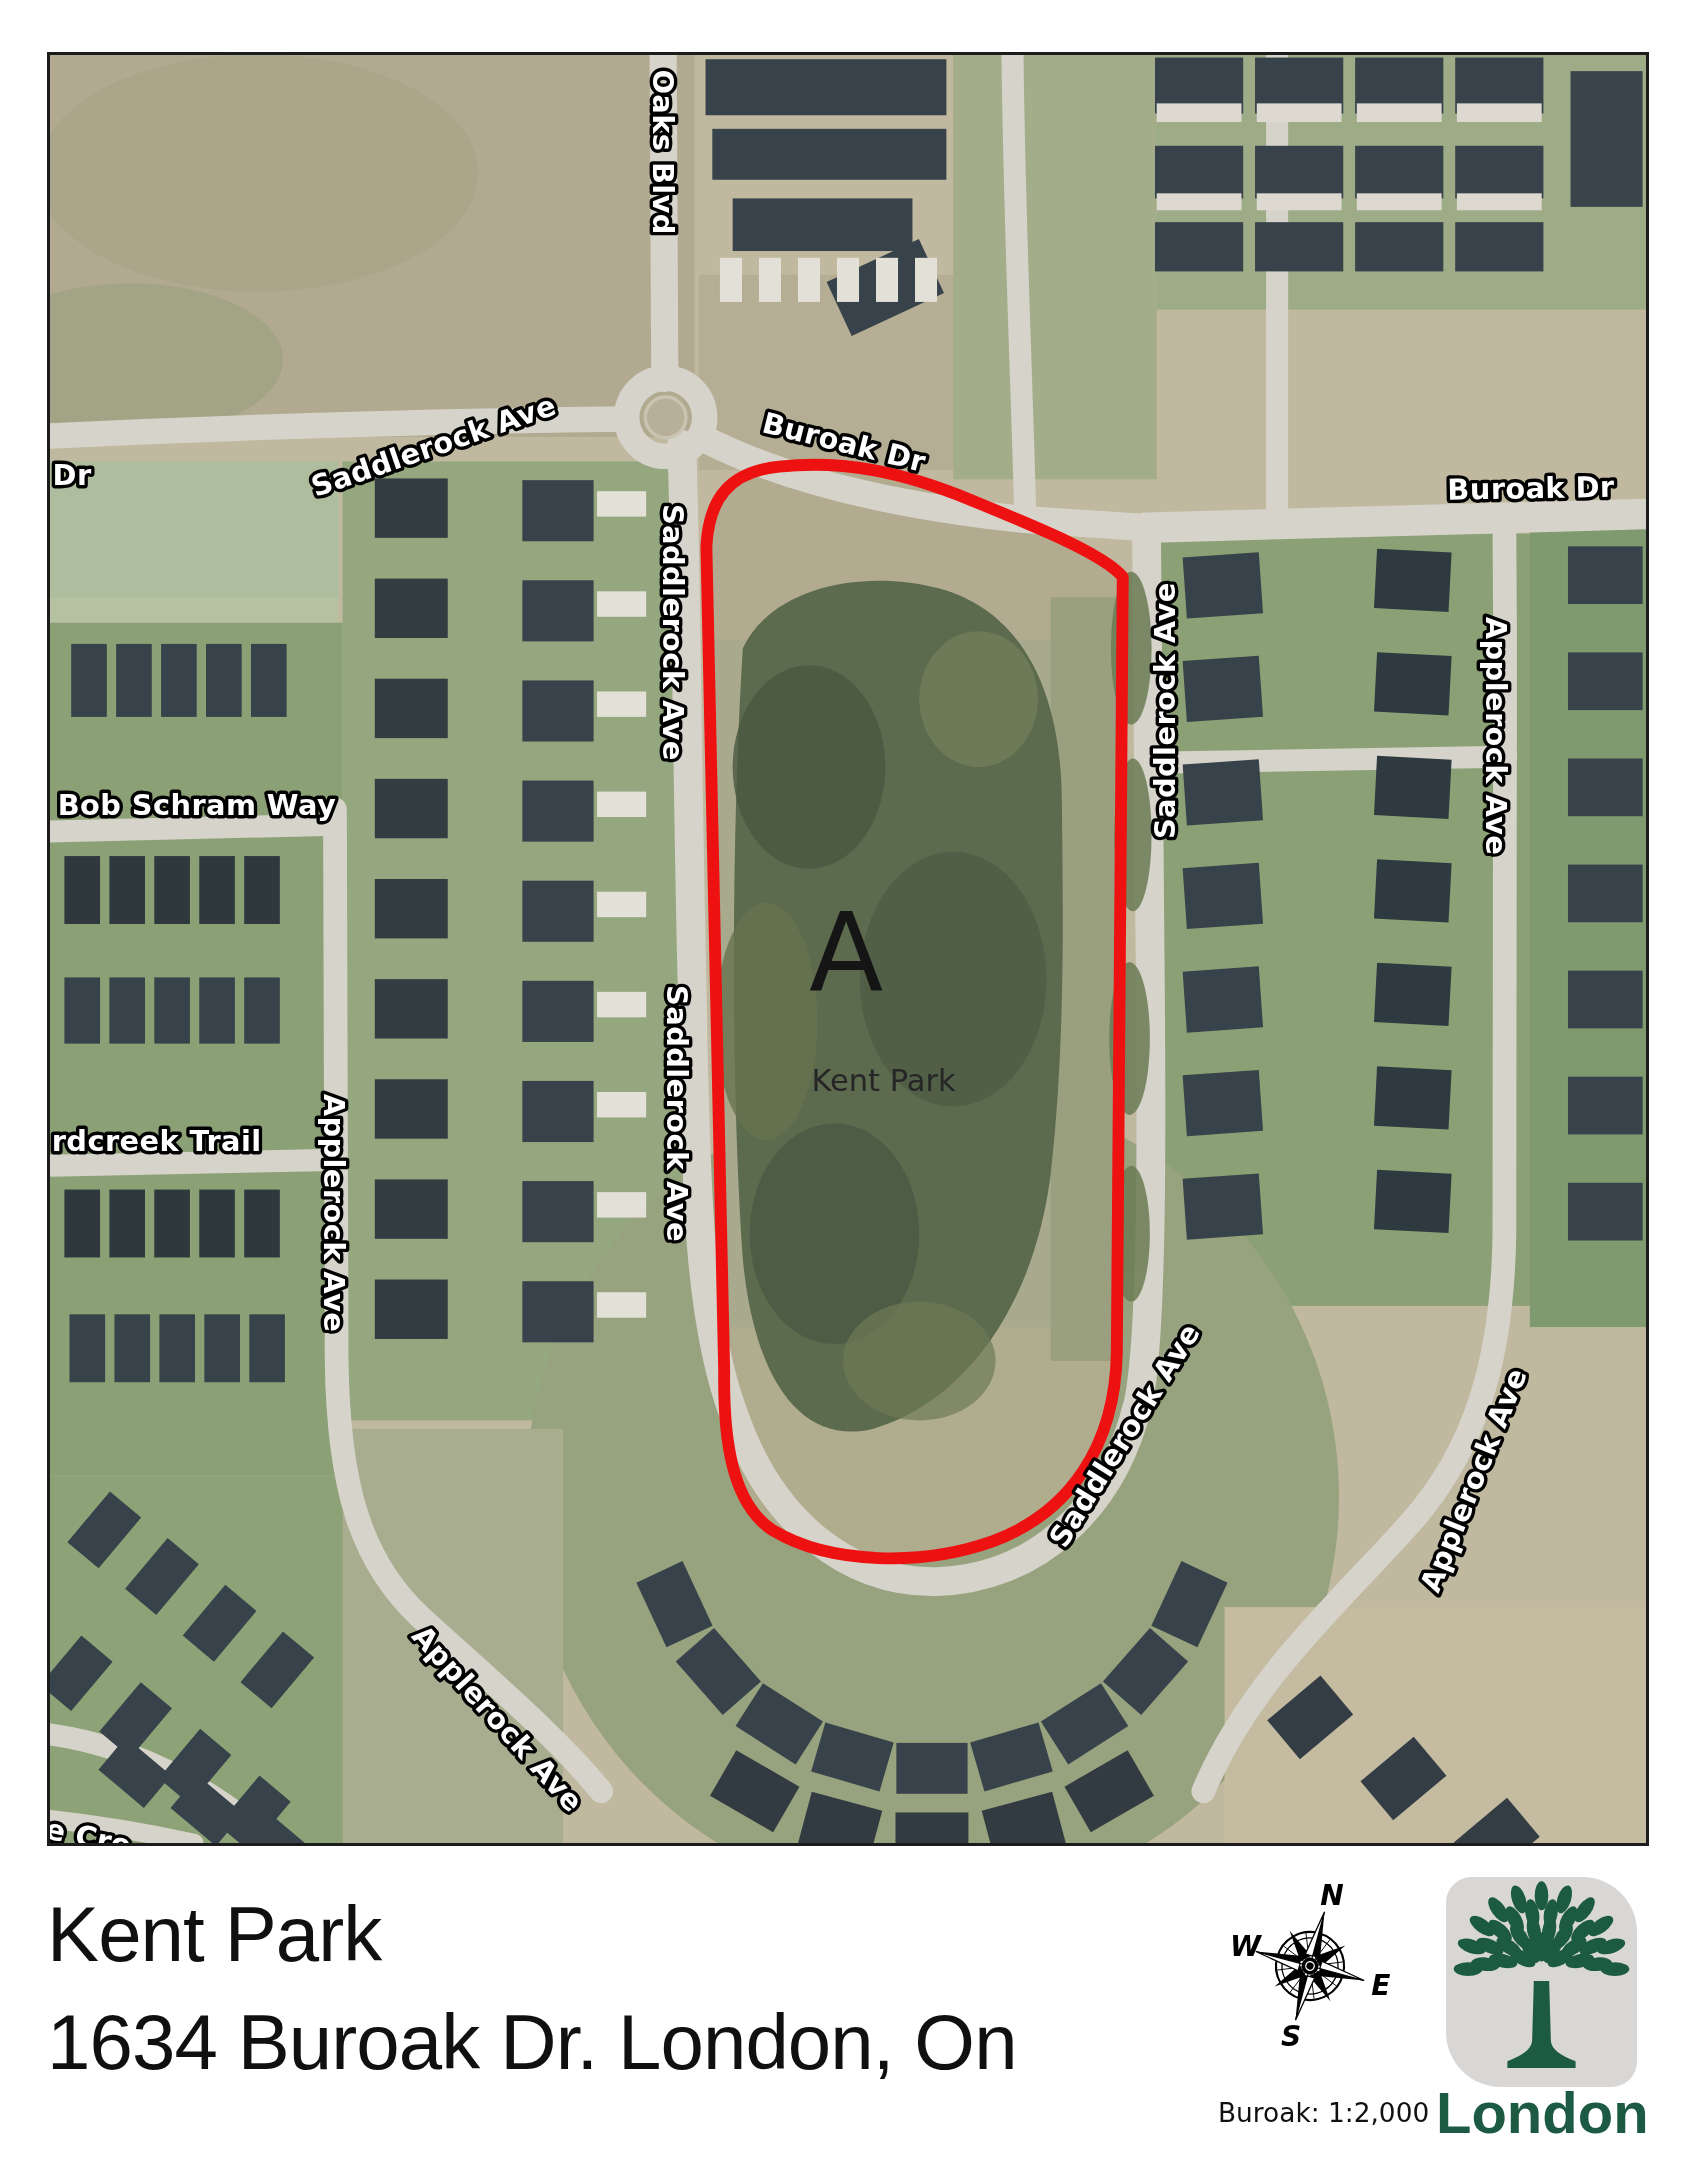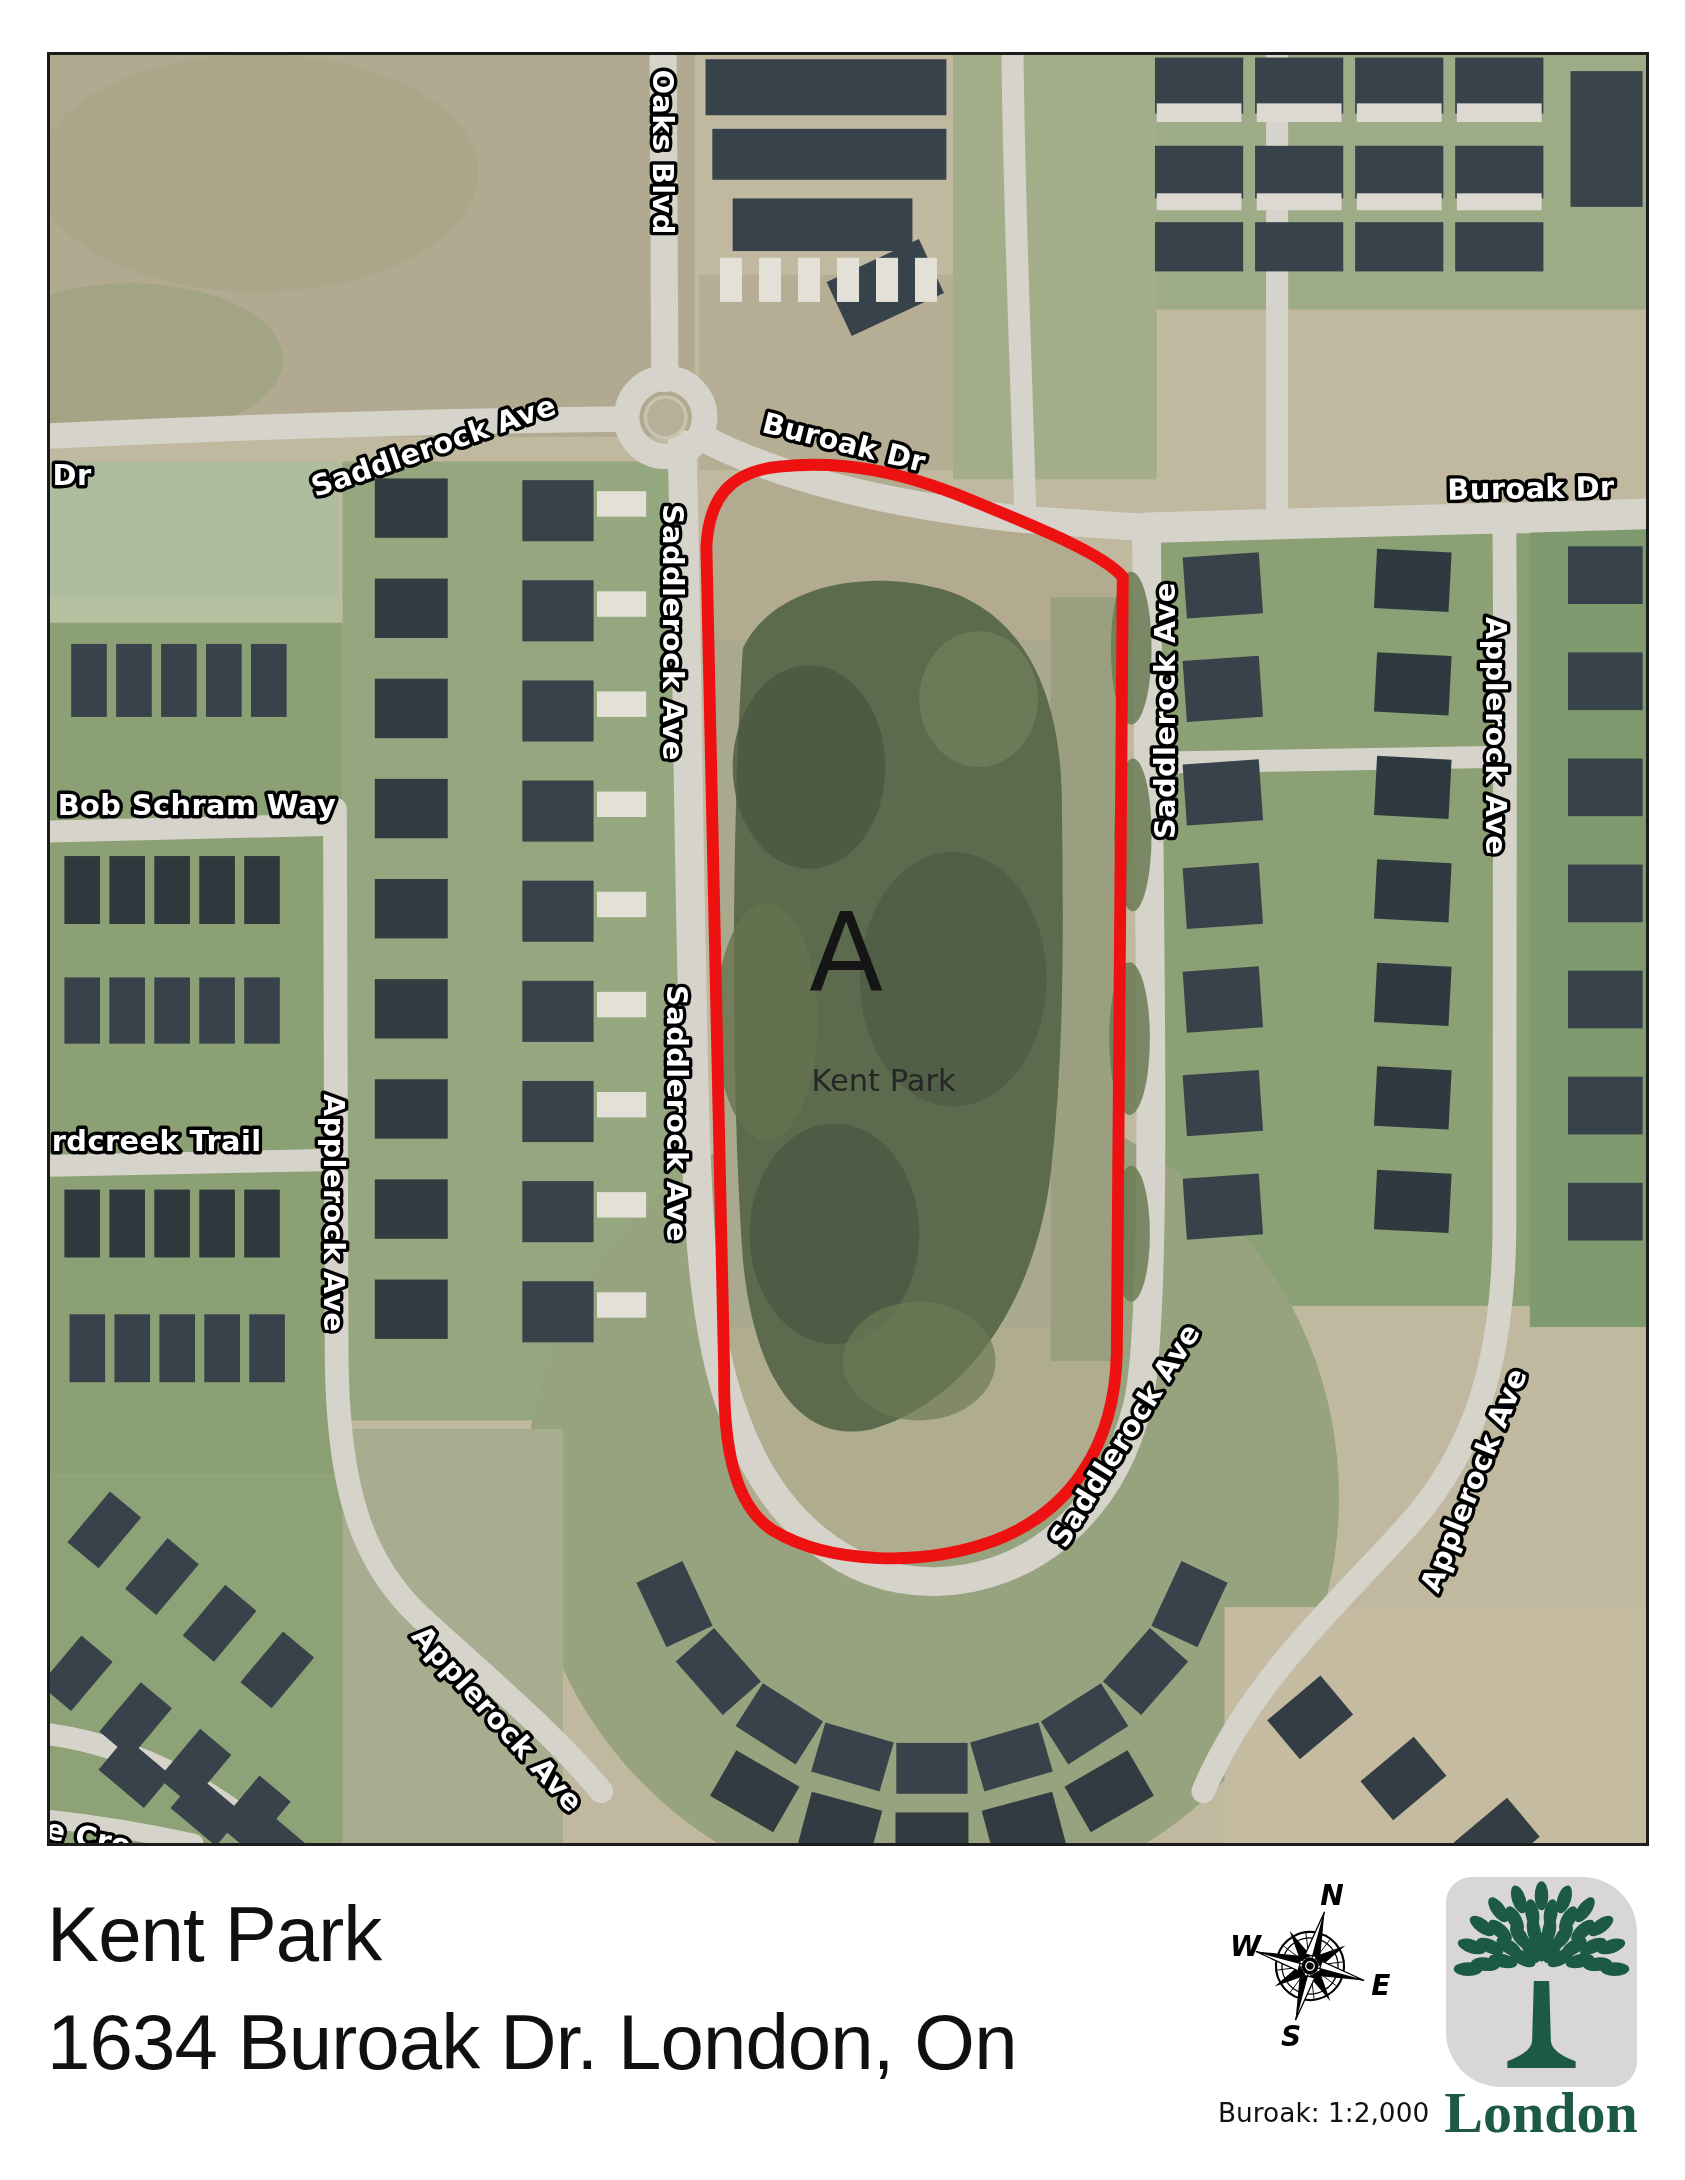--- a/index.html
+++ b/index.html
@@ -30,21 +30,21 @@
     position:absolute;left:1218px;top:2097px;font-size:26.4px;color:#111;
     font-family:"DejaVu Sans","Liberation Sans",sans-serif;
   }
   #compass{position:absolute;left:1225px;top:1881px;width:170px;height:170px;}
   #logo-tile{
     position:absolute;left:1446px;top:1877px;width:191px;height:210px;
     background:#d8d7d5;border-radius:25.6px 55px 25.6px 55px;
   }
   #logo-word{
     position:absolute;left:1436px;top:2084px;width:210px;text-align:center;
-    font-family:Liberation Serif, serif;font-weight:bold;font-size:58px;
+    font-family:Liberation Sans, sans-serif;font-weight:bold;font-size:58px;
     color:#1c5a43;line-height:1;
   }
   #logo-country{
     position:absolute;left:1446px;top:2145px;width:199px;text-align:center;
     font-size:19.6px;letter-spacing:11px;color:#1c5a43;
     font-family:"Liberation Sans",sans-serif;
     margin-top:32px;
   }
   .compass-letter{font-family:"DejaVu Sans",sans-serif;font-weight:bold;font-style:italic;font-size:33px;fill:#000;}
 </style>

